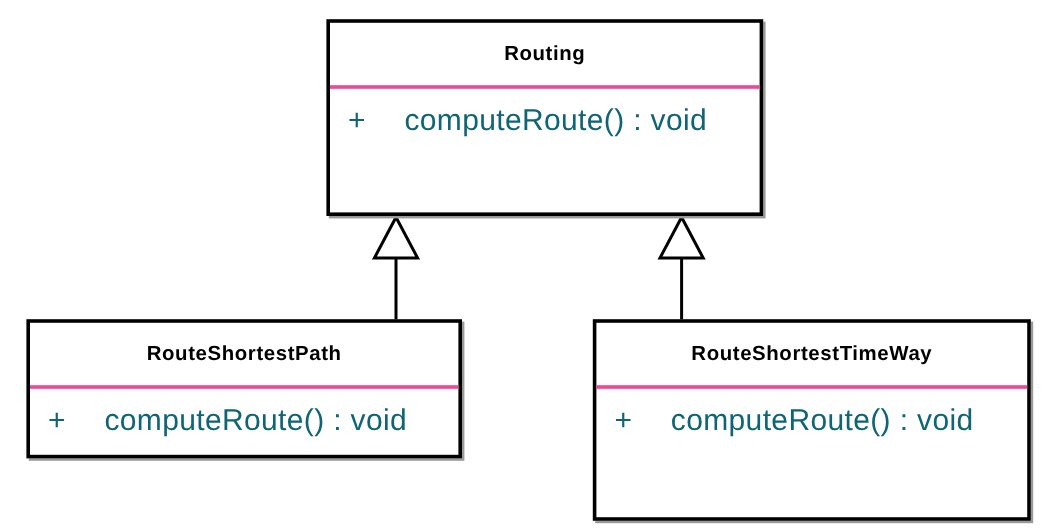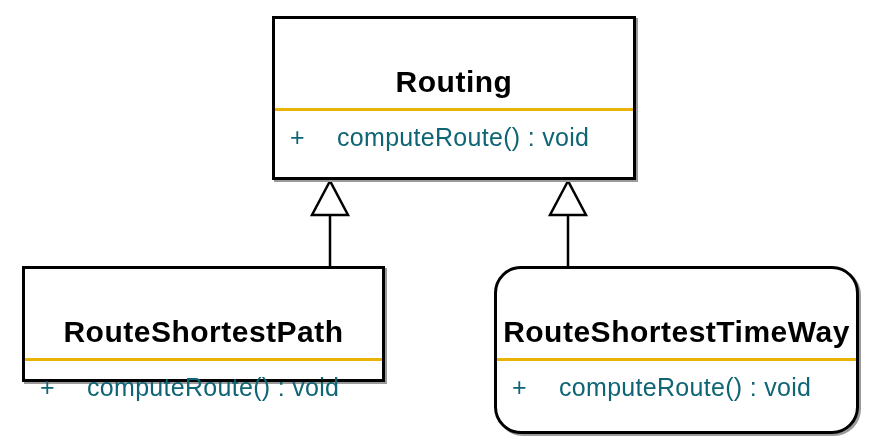--- a/index.html
+++ b/index.html
@@ -17,34 +17,33 @@
   }
   .class-box {
     position: absolute;
     box-sizing: border-box;
     background: #ffffff;
     border: 3px solid #000000;
     box-shadow: 2px 2px 0 0 #9a9a9a;
   }
   .class-box.routing        { left: 272px; top: 16px;  width: 364px; height: 164px; }
   .class-box.shortest-path  { left: 22px;  top: 266px; width: 363px; height: 116px; }
-  .class-box.time-way       { left: 494px; top: 266px; width: 365px; height: 168px; border-radius: 27px; }
+  .class-box.time-way       { left: 494px; top: 266px; width: 365px; height: 168px; }
 
   .class-header {
     height: 52px;
-    border-bottom: 3px solid #eab308;
+    border-bottom: 3px solid #ec4899;
     display: flex;
     align-items: center;
     justify-content: center;
     font-weight: bold;
-    font-size: 30px;
+    font-size: 17px;
     letter-spacing: 0.5px;
     color: #000000;
     white-space: nowrap;
-    margin-top: 37px;
   }
   .class-body {
     padding: 12px 0 0 15px;
   }
   .method-row {
     display: flex;
     align-items: baseline;
     font-size: 25px;
     letter-spacing: 0.3px;
     color: #0f6575;

